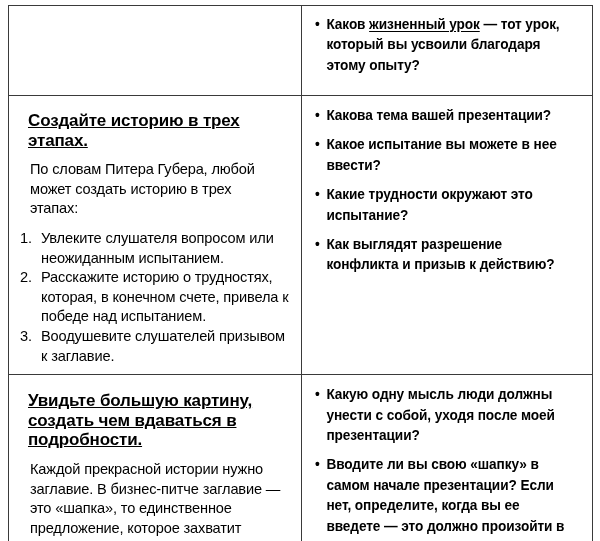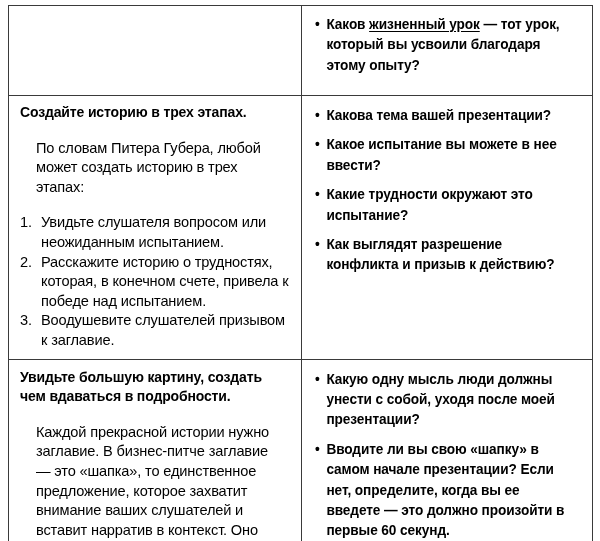--- a/index.html
+++ b/index.html
@@ -38,30 +38,31 @@
   .cell-inner {
     padding: 7px 10px 8px 11px;
   }
   .cell-inner-right {
     padding: 7px 8px 8px 12px;
   }
 
   
   .lead {
     font-weight: bold;
-    font-size: 14px;
+    font-size: 17px;
     line-height: 19.6px;
     letter-spacing: -0.15px;
-    margin: 0;
+    margin: 8px;
+    text-decoration: underline;
   }
   .body-text {
     font-size: 14.6px;
     line-height: 19.6px;
     letter-spacing: -0.15px;
-    margin: 16px;
+    margin: 10px;
   }
 
   ol.steps {
     margin: 0;
     padding: 0;
     list-style: none;
   }
   ol.steps > li {
     font-size: 14.6px;
     line-height: 19.6px;
@@ -137,21 +138,21 @@
       </td>
     </tr>
 
     <tr class="row2">
       <td>
         <div class="cell-inner">
           <p class="lead">Создайте историю в трех этапах.</p>
           <p class="body-text">По словам Питера Губера, любой может создать историю в трех этапах:</p>
           <ol class="steps">
             <li>
-              <span class="num">1.</span><span>Увидьте слушателя вопросом или неожиданным испытанием.</span>
+              <span class="num">1.</span><span>Увлеките слушателя вопросом или неожиданным испытанием.</span>
             </li>
             <li>
               <span class="num">2.</span><span>Расскажите историю о трудностях, которая, в конечном счете, привела к победе над испытанием.</span>
             </li>
             <li>
               <span class="num">3.</span><span>Воодушевите слушателей призывом к заглавие.</span>
             </li>
           </ol>
         </div>
       </td>

